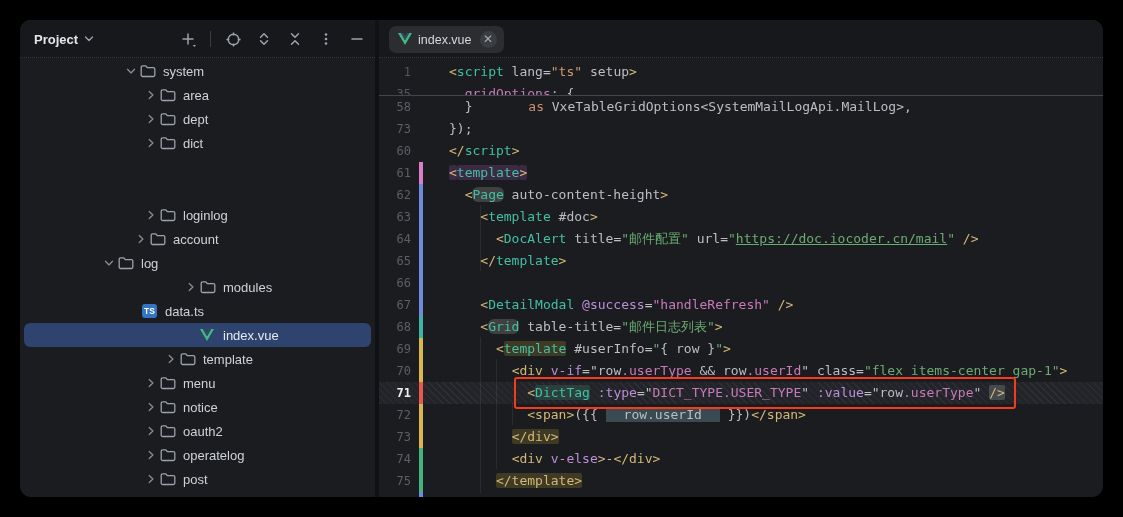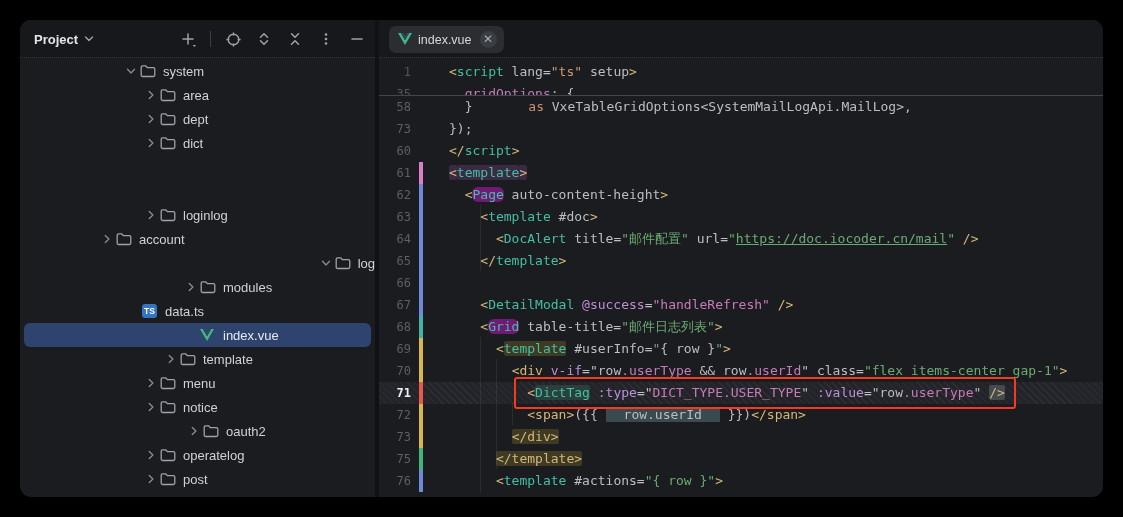--- a/index.html
+++ b/index.html
@@ -34,21 +34,21 @@
   .sticky .ln{color:#53565c;}
   .stripe{position:absolute;left:40px;width:3.5px;top:0;height:22px;}
   .ct{position:absolute;left:70px;top:0;white-space:pre;line-height:22px;color:#bcbec4;}
   .ssep{height:1px;background:#43464c;}
   .cur{background-color:#232429;background-image:repeating-linear-gradient(45deg,rgba(255,255,255,0.05) 0 1px,transparent 1px 5px);}
   .cur .ln{color:#eceef2;font-weight:700;}
   
   .pl{color:#bcbec4;} .tag{color:#d5b778;} .comp{color:#41c0a5;} .str{color:#6aab73;}
   .sts{color:#ce9a6b;} .kw{color:#cf8e6d;margin-left:48px;} .dir{color:#bd8fd8;} .ref{color:#c77bb8;}
   .lnk{color:#6aab73;text-decoration:underline;}
-  .bg-teal{background:#701a75;border-radius:6px;}
+  .bg-teal{background:#404040;border-radius:6px;}
   .bg-teal2{background:#2b403c;border-radius:2px;}
   .bg-olive{background:#3f3a23;border-radius:2px;}
   .bg-purple{background:#3c2a44;border-radius:2px;}
   .bg-gray{background:#46494e;border-radius:2px;}
   .bg-slate{background:#394a50;border-radius:0;padding:0 18px;}
   .guide{position:absolute;width:1px;background:rgba(255,255,255,0.07);}
   .redbox{position:absolute;border:2.5px solid #f43b1e;border-radius:3px;box-sizing:border-box;pointer-events:none;}
   svg{display:block;}
 </style>
 </head>
@@ -168,34 +168,34 @@
             <polyline points="6,4 10.2,8 6,12" fill="none" stroke="#868b94" stroke-width="1.5" stroke-linecap="round" stroke-linejoin="round"></polyline>
           </svg>
         </span>
         <span class="fico">
           <svg width="16" height="14" viewBox="0 0 16 14">
             <path d="M1.2,3.2 a1.4,1.4 0 0 1 1.4,-1.4 h3.2 l1.5,1.9 h6.1 a1.4,1.4 0 0 1 1.4,1.4 v6 a1.4,1.4 0 0 1 -1.4,1.4 h-10.8 a1.4,1.4 0 0 1 -1.4,-1.4 Z" fill="none" stroke="#9da2ac" stroke-width="1.3"></path>
           </svg>
         </span>
         <span class="tlabel">loginlog</span>
       </div>
-      <div class="trow" style="padding-left: 78px; text-align: right;">
+      <div class="trow" style="padding-left: 112px; text-align: right;">
         <span class="chev">
           <svg width="14" height="14" viewBox="0 0 16 16">
             <polyline points="6,4 10.2,8 6,12" fill="none" stroke="#868b94" stroke-width="1.5" stroke-linecap="round" stroke-linejoin="round"></polyline>
           </svg>
         </span>
         <span class="fico">
           <svg width="16" height="14" viewBox="0 0 16 14">
             <path d="M1.2,3.2 a1.4,1.4 0 0 1 1.4,-1.4 h3.2 l1.5,1.9 h6.1 a1.4,1.4 0 0 1 1.4,1.4 v6 a1.4,1.4 0 0 1 -1.4,1.4 h-10.8 a1.4,1.4 0 0 1 -1.4,-1.4 Z" fill="none" stroke="#9da2ac" stroke-width="1.3"></path>
           </svg>
         </span>
         <span class="tlabel">account</span>
       </div>
-      <div class="trow" style="padding-left: 104px; justify-content: flex-end;">
+      <div class="trow" style="padding-left: 80px;">
         <span class="chev">
           <svg width="14" height="14" viewBox="0 0 16 16">
             <polyline points="4,6 8,10.2 12,6" fill="none" stroke="#868b94" stroke-width="1.5" stroke-linecap="round" stroke-linejoin="round"></polyline>
           </svg>
         </span>
         <span class="fico">
           <svg width="16" height="14" viewBox="0 0 16 14">
             <path d="M1.2,3.2 a1.4,1.4 0 0 1 1.4,-1.4 h3.2 l1.5,1.9 h6.1 a1.4,1.4 0 0 1 1.4,1.4 v6 a1.4,1.4 0 0 1 -1.4,1.4 h-10.8 a1.4,1.4 0 0 1 -1.4,-1.4 Z" fill="none" stroke="#9da2ac" stroke-width="1.3"></path>
           </svg>
         </span>
@@ -263,21 +263,21 @@
             <polyline points="6,4 10.2,8 6,12" fill="none" stroke="#868b94" stroke-width="1.5" stroke-linecap="round" stroke-linejoin="round"></polyline>
           </svg>
         </span>
         <span class="fico">
           <svg width="16" height="14" viewBox="0 0 16 14">
             <path d="M1.2,3.2 a1.4,1.4 0 0 1 1.4,-1.4 h3.2 l1.5,1.9 h6.1 a1.4,1.4 0 0 1 1.4,1.4 v6 a1.4,1.4 0 0 1 -1.4,1.4 h-10.8 a1.4,1.4 0 0 1 -1.4,-1.4 Z" fill="none" stroke="#9da2ac" stroke-width="1.3"></path>
           </svg>
         </span>
         <span class="tlabel">notice</span>
       </div>
-      <div class="trow" style="padding-left: 122px; margin-left: 43px;">
+      <div class="trow" style="padding-left: 122px;">
         <span class="chev">
           <svg width="14" height="14" viewBox="0 0 16 16">
             <polyline points="6,4 10.2,8 6,12" fill="none" stroke="#868b94" stroke-width="1.5" stroke-linecap="round" stroke-linejoin="round"></polyline>
           </svg>
         </span>
         <span class="fico">
           <svg width="16" height="14" viewBox="0 0 16 14">
             <path d="M1.2,3.2 a1.4,1.4 0 0 1 1.4,-1.4 h3.2 l1.5,1.9 h6.1 a1.4,1.4 0 0 1 1.4,1.4 v6 a1.4,1.4 0 0 1 -1.4,1.4 h-10.8 a1.4,1.4 0 0 1 -1.4,-1.4 Z" fill="none" stroke="#9da2ac" stroke-width="1.3"></path>
           </svg>
         </span>
@@ -422,20 +422,25 @@
           <span class="ln">72</span>
           <span class="stripe" style="background:#d7b74f"></span>
           <span class="ct"><span class="pl">          </span><span class="tag">&lt;span&gt;</span><span class="pl">({{ </span><span class="pl bg-slate">row.userId</span><span class="pl"> }})</span><span class="tag">&lt;/span&gt;</span></span>
         </div>
         <div class="cl">
           <span class="ln">73</span>
           <span class="stripe" style="background:#d7b74f"></span>
           <span class="ct"><span class="pl">        </span><span class="tag bg-olive">&lt;/div&gt;</span></span>
         </div>
         <div class="cl">
+          <span class="ln">74</span>
+          <span class="stripe" style="background:#40b381"></span>
+          <span class="ct"><span class="pl">        </span><span class="tag">&lt;div</span><span class="pl"> </span><span class="dir">v-else</span><span class="tag">&gt;</span><span class="pl">-</span><span class="tag">&lt;/div&gt;</span></span>
+        </div>
+        <div class="cl">
           <span class="ln">75</span>
           <span class="stripe" style="background:#40b381"></span>
           <span class="ct"><span class="pl">      </span><span class="tag bg-olive">&lt;/template&gt;</span></span>
         </div>
         <div class="cl">
           <span class="ln">76</span>
           <span class="stripe" style="background:#6e8bdb"></span>
           <span class="ct"><span class="pl">      </span><span class="tag">&lt;</span><span class="comp">template</span><span class="pl"> #actions=</span><span class="str">"{ row }"</span><span class="tag">&gt;</span></span>
         </div>
         <div class="guide" style="left:101px;top:147px;height:66px"></div>

